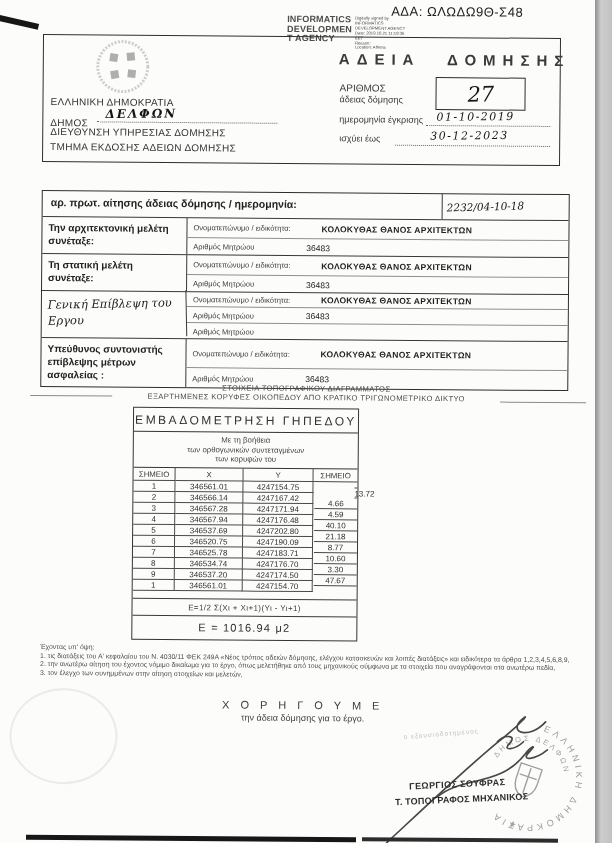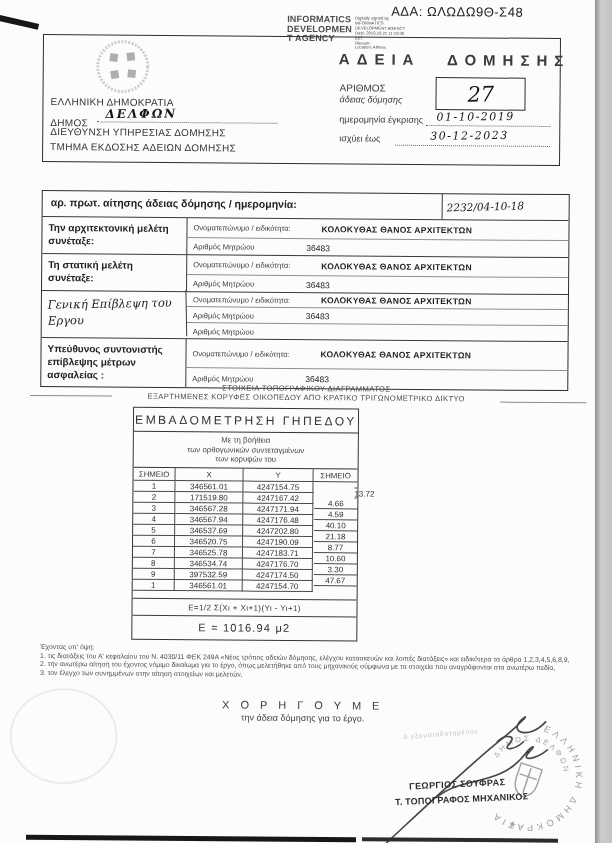--- a/index.html
+++ b/index.html
@@ -116,21 +116,21 @@
 
   <div class="abs hl" style="left:48px;top:98px;">ΕΛΛΗΝΙΚΗ ΔΗΜΟΚΡΑΤΙΑ</div>
   <div class="abs hl" style="left:48px;top:112px;margin-top:7px;">ΔΗΜΟΣ</div>
   <div class="abs hand" style="left:103px;top:108px;font-size:12px;font-weight:bold;letter-spacing:2px;transform:rotate(-1deg);">ΔΕΛΦΩΝ</div>
   <div class="abs dotline" style="left:95px;top:123px;width:180px;"></div>
   <div class="abs hl" style="left:48px;top:128px;">ΔΙΕΥΘΥΝΣΗ ΥΠΗΡΕΣΙΑΣ ΔΟΜΗΣΗΣ</div>
   <div class="abs hl" style="left:48px;top:143px;">ΤΜΗΜΑ ΕΚΔΟΣΗΣ ΑΔΕΙΩΝ ΔΟΜΗΣΗΣ</div>
 
   <div class="abs title" style="left:336px;top:50px;">ΑΔΕΙΑ ΔΟΜΗΣΗΣ</div>
   <div class="abs" style="left:337px;top:82px;font-size:10px;color:#3a3a3a;">ΑΡΙΘΜΟΣ</div>
-  <div class="abs" style="left:337px;top:94px;font-size:9px;color:#3a3a3a;font-style:italic;">άδειας δόμησης</div>
+  <div class="abs" style="left:337px;top:94px;font-size:9px;color:#3a3a3a;">άδειας δόμησης</div>
   <div class="abs numbox" style="left:433px;top:76px;width:90px;height:33px;">
     <span class="hand" style="font-size:21px;line-height:33px;transform:rotate(-2deg);display:inline-block;">27</span>
   </div>
   <div class="abs" style="left:337px;top:114px;font-size:9px;color:#3a3a3a;">ημερομηνία έγκρισης</div>
   <div class="abs hand" style="left:434px;top:109px;font-size:11px;letter-spacing:1.5px;transform:rotate(-1deg);">01-10-2019</div>
   <div class="abs dotline" style="left:424px;top:124px;width:124px;"></div>
   <div class="abs" style="left:337px;top:133px;font-size:9px;color:#3a3a3a;">ισχύει έως</div>
   <div class="abs hand" style="left:428px;top:128px;font-size:11px;letter-spacing:1.5px;transform:rotate(-1deg);">30-12-2023</div>
   <div class="abs dotline" style="left:393px;top:144px;width:155px;"></div>
 
@@ -223,21 +223,21 @@
         <div class="c4">ΣΗΜΕΙΟ</div>
       </div>
       <div class="srow">
             <div class="c1 sc">1</div>
             <div class="c2 sc">346561.01</div>
             <div class="c3 sc">4247154.75</div>
             <div class="c4"></div>
           </div>
       <div class="srow">
             <div class="c1 sc">2</div>
-            <div class="c2 sc">171519.80</div>
+            <div class="c2 sc">346566.14</div>
             <div class="c3 sc">4247167.42</div>
             <div class="c4"></div>
           </div>
       <div class="srow">
             <div class="c1 sc">3</div>
             <div class="c2 sc">346567.28</div>
             <div class="c3 sc">4247171.94</div>
             <div class="c4"></div>
           </div>
       <div class="srow">
@@ -265,21 +265,21 @@
             <div class="c4"></div>
           </div>
       <div class="srow">
             <div class="c1 sc">8</div>
             <div class="c2 sc">346534.74</div>
             <div class="c3 sc">4247176.70</div>
             <div class="c4"></div>
           </div>
       <div class="srow">
             <div class="c1 sc">9</div>
-            <div class="c2 sc">397532.59</div>
+            <div class="c2 sc">346537.20</div>
             <div class="c3 sc">4247174.50</div>
             <div class="c4"></div>
           </div>
       <div class="srow">
             <div class="c1 sc">1</div>
             <div class="c2 sc">346561.01</div>
             <div class="c3 sc">4247154.70</div>
             <div class="c4"></div>
           </div>
       <div class="lens">

